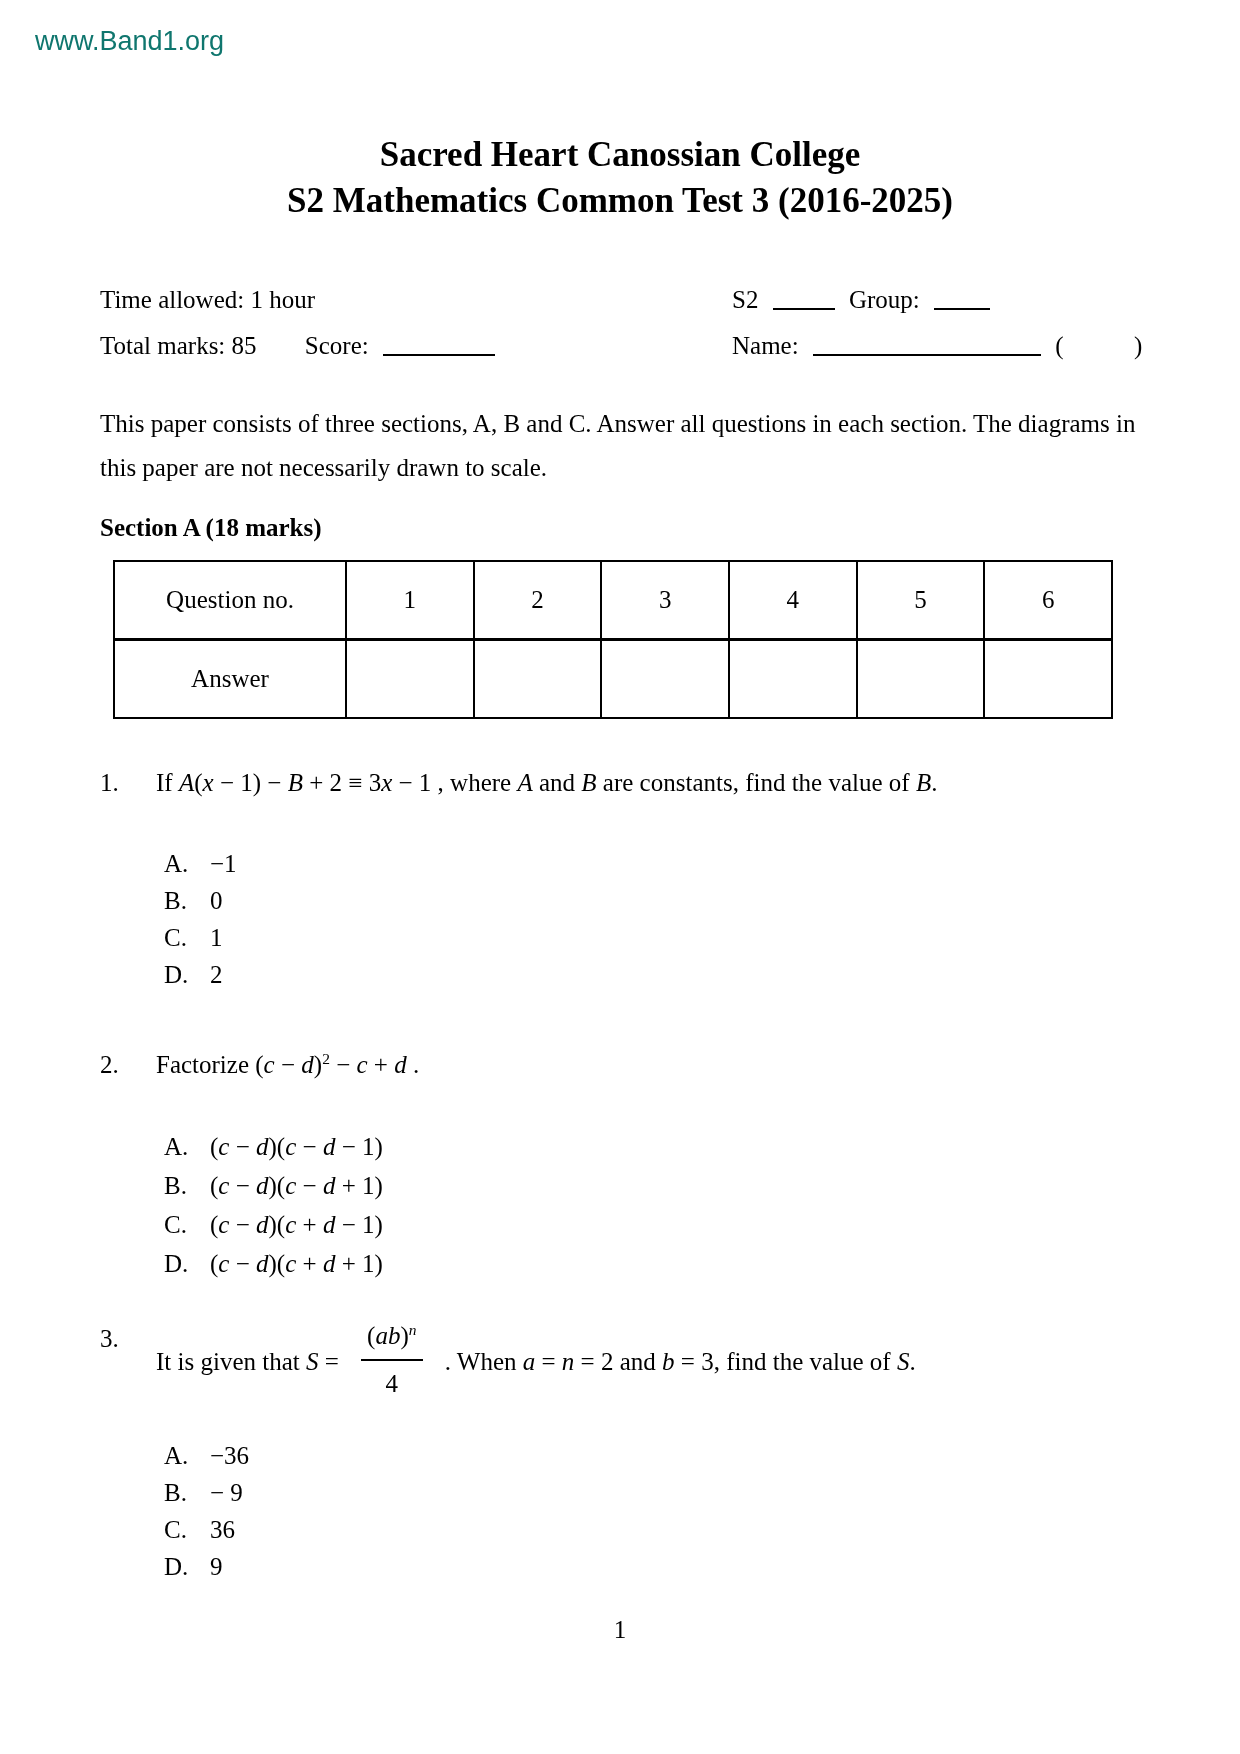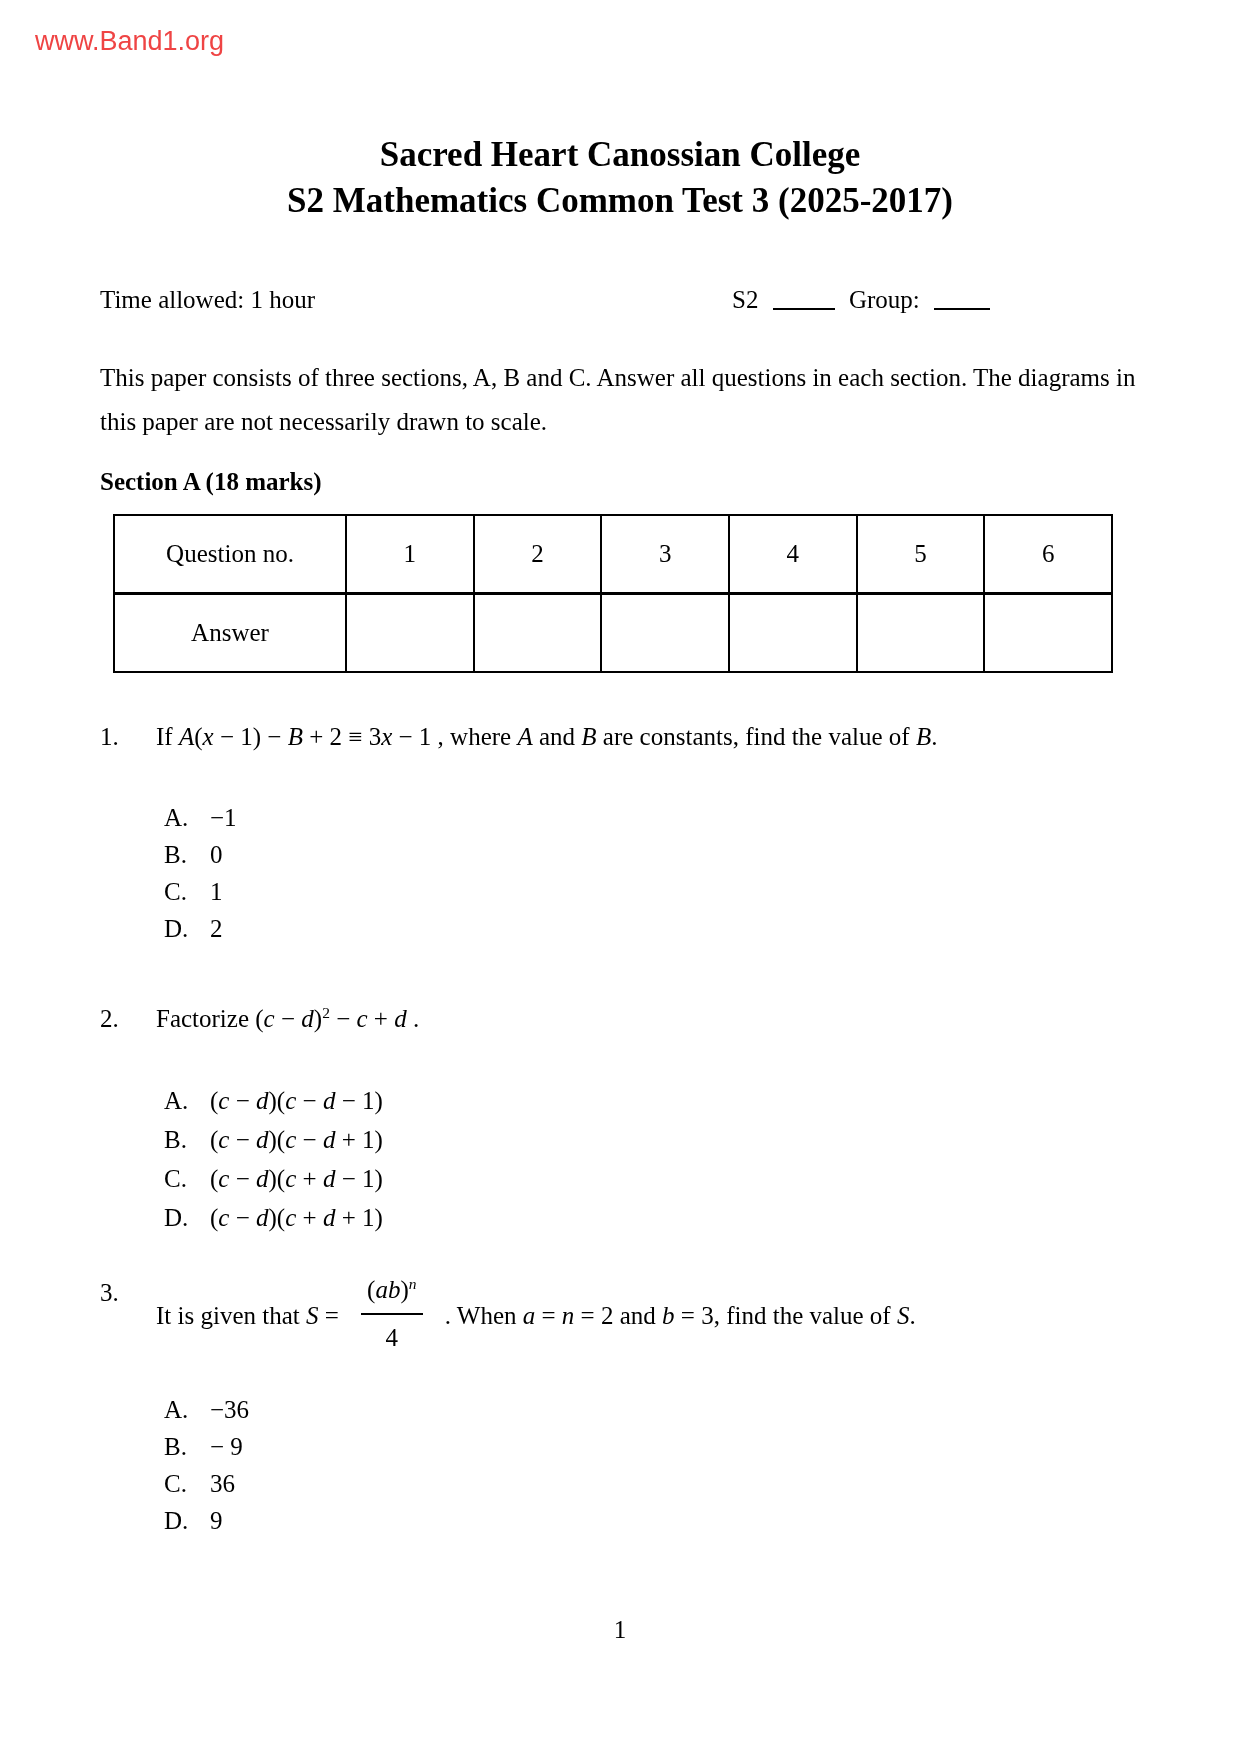--- a/index.html
+++ b/index.html
@@ -5,21 +5,21 @@
   html, body { margin: 0; padding: 0; background: #888; }
   .page {
     width: 1240px; height: 1754px; background: #ffffff; color: #000;
     position: relative; overflow: hidden;
     font-family: "Liberation Serif", serif;
     font-size: 25px;
   }
   .watermark {
     position: absolute; left: 35px; top: 26px;
     font-family: "Liberation Sans", sans-serif;
-    font-size: 27px; color: #ef4444;
+    font-size: 27px; color: #0f766e;
   }
   .doc { padding: 132px 100px 0 100px; }
   .titles { text-align: center; font-weight: bold; font-size: 35px; line-height: 46px; }
   .info-row { position: relative; margin-top: 14px; line-height: 32px; white-space: nowrap; }
   .info-row.first { margin-top: 60px; }
   .info-right { position: absolute; left: 632px; top: 0; }
   .score-wrap { margin-left: 42px; }
   .blank { display: inline-block; border-bottom: 2px solid #000; height: 20px; vertical-align: -2px; }
   .w62 { width: 62px; } .w56 { width: 56px; } .w112 { width: 112px; } .w228 { width: 228px; }
   .sp58 { display: inline-block; width: 58px; }
@@ -59,33 +59,47 @@
 <body>
 
 <div class="page">
 
   <div class="watermark">www.Band1.org</div>
 
   <div class="doc">
 
     <div class="titles">
       <div>Sacred Heart Canossian College</div>
-      <div>S2 Mathematics Common Test 3 (2025-2017)</div>
+      <div>S2 Mathematics Common Test 3 (2016-2025)</div>
     </div>
 
     <div class="info-row first">
       <span>Time allowed: 1 hour</span>
       <span class="info-right">
         <span>S2</span>
         <span class="sp8"></span><span class="blank w62"></span>
         <span class="sp8"></span><span>Group:</span>
         <span class="sp8"></span><span class="blank w56"></span>
       </span>
     </div>
 
+    <div class="info-row">
+      <span>Total marks: 85</span>
+      <span class="score-wrap">
+        <span>Score:</span>
+        <span class="sp8"></span><span class="blank w112"></span>
+      </span>
+      <span class="info-right">
+        <span>Name:</span>
+        <span class="sp8"></span><span class="blank w228"></span>
+        <span class="sp8"></span><span>(</span>
+        <span class="sp58"></span>
+        <span>)</span>
+      </span>
+    </div>
 
     <p class="intro">This paper consists of three sections, A, B and C. Answer all questions in each section. The diagrams in this paper are not necessarily drawn to scale.</p>
 
     <div class="section-heading">Section A (18 marks)</div>
 
     <table class="answer-table">
       <tbody>
         <tr class="hdr">
           <td class="c0">Question no.</td>
           <td>1</td>

